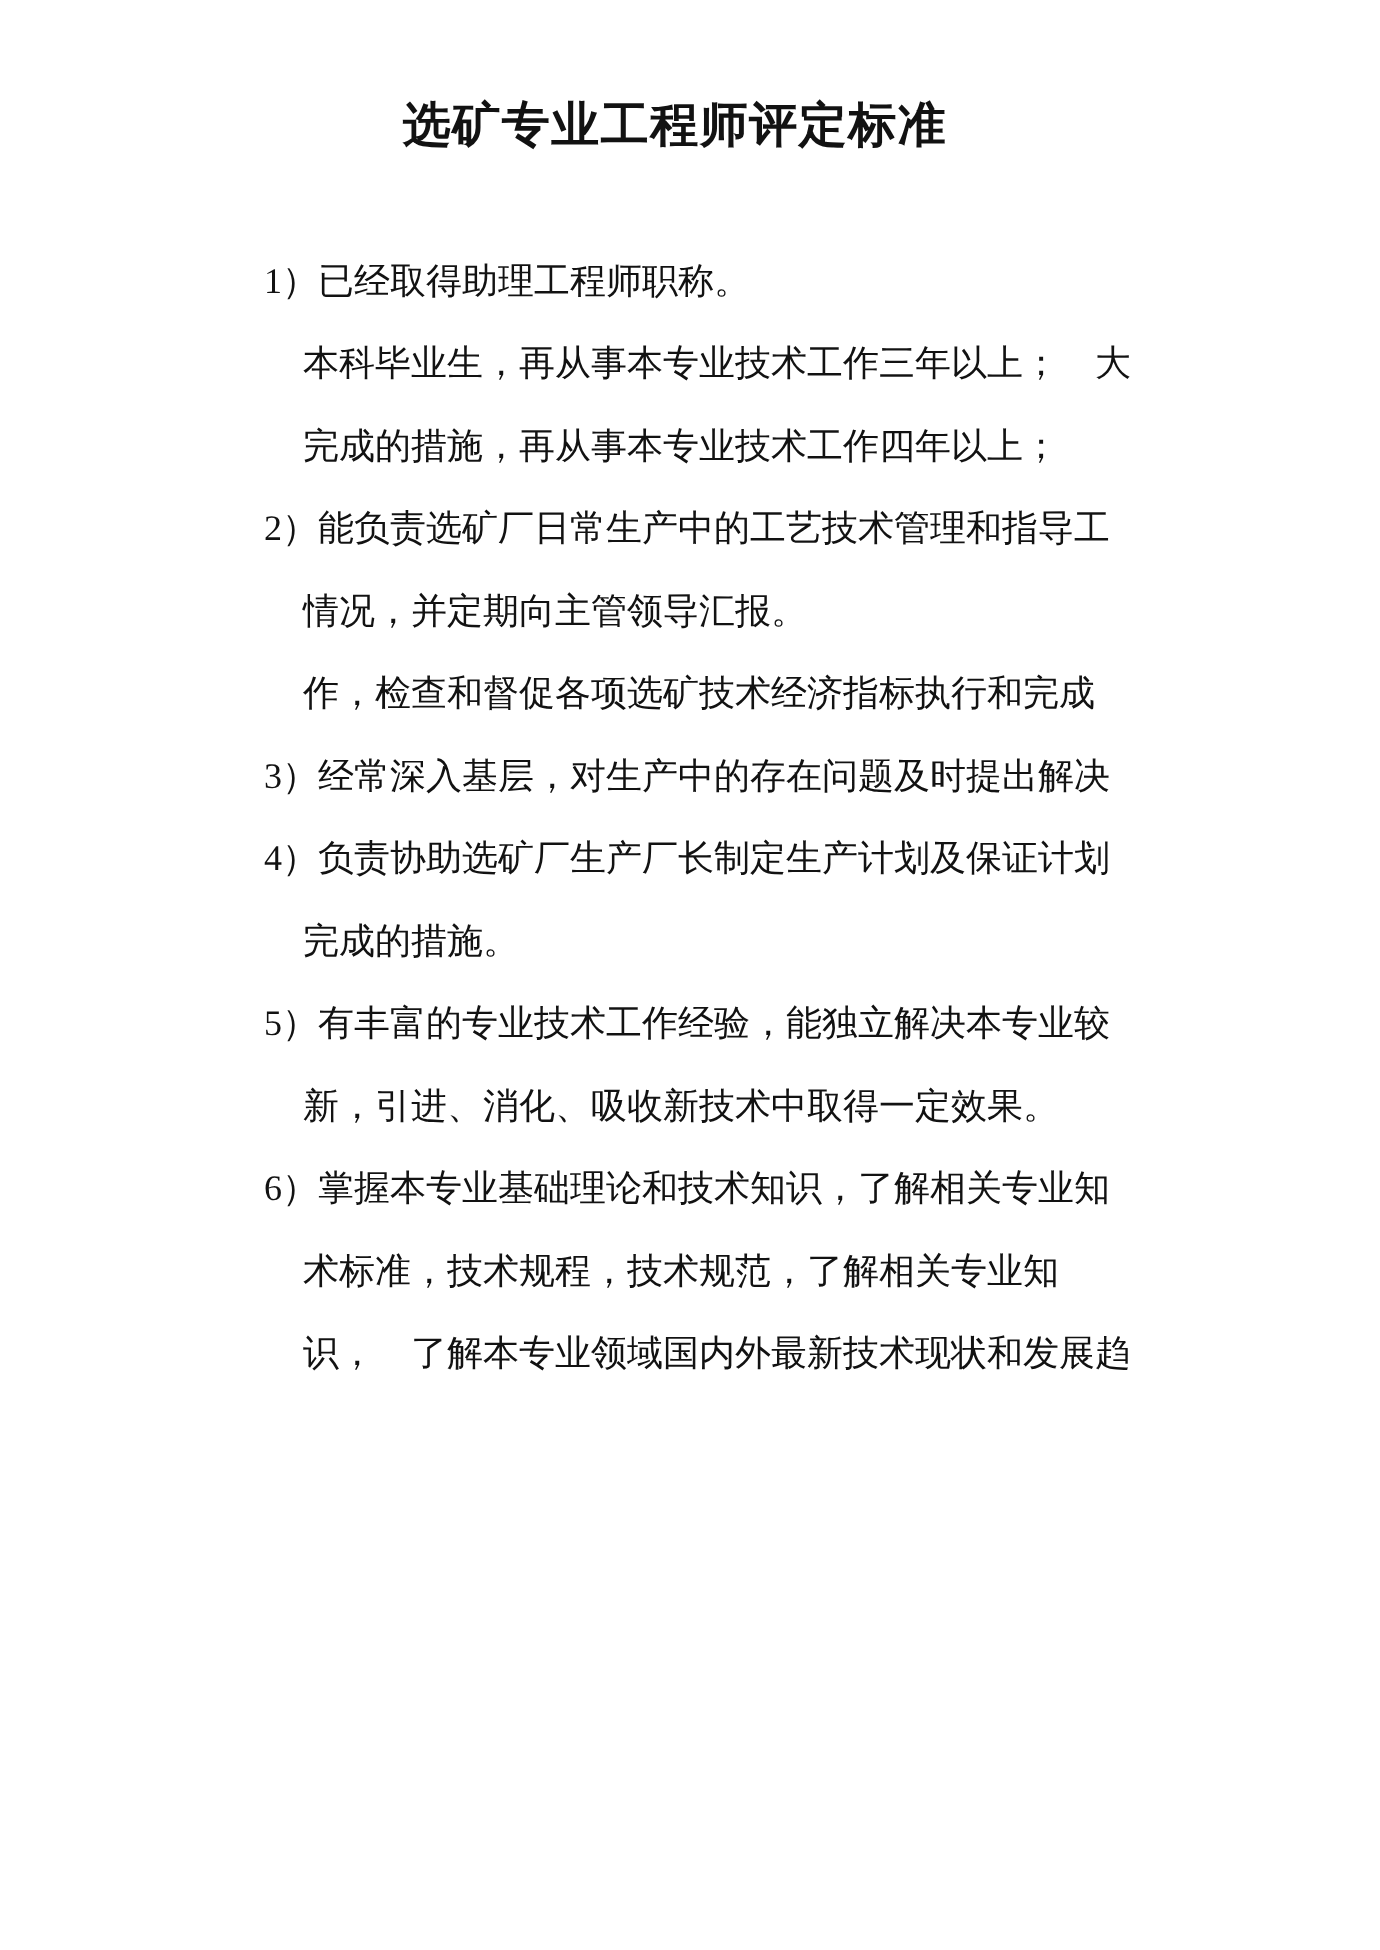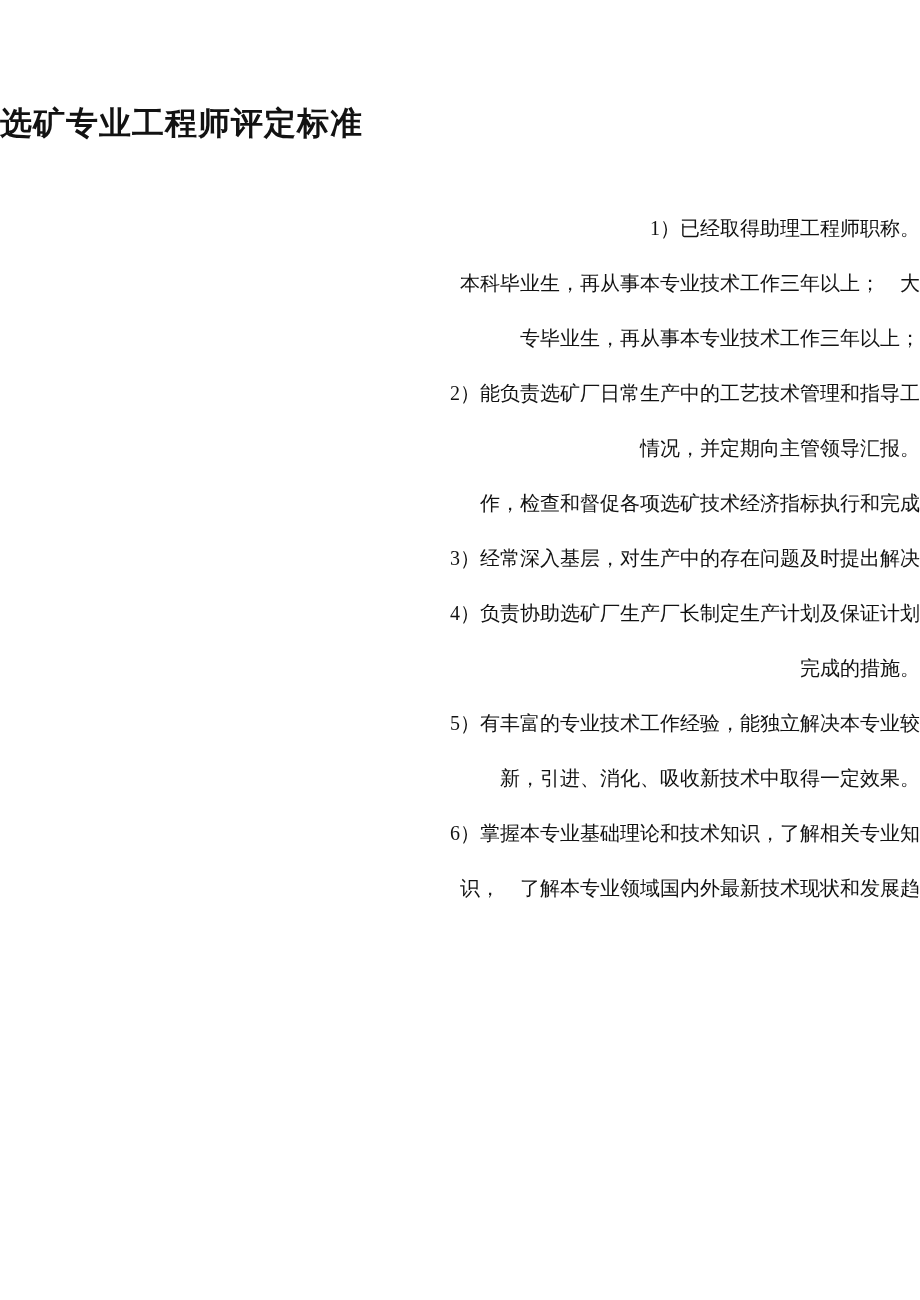--- a/index.html
+++ b/index.html
@@ -10,35 +10,35 @@
   .page {
     position: relative;
     width: 920px;
     height: 1300px;
     background: #ffffff;
     color: #121212;
     font-family: "Liberation Serif", "DejaVu Serif", serif;
     overflow: hidden;
   }
   .doc-title {
-    padding-top: 100px;
+    padding-top: 60px;
     padding-right: 20px;
+    text-align: center;
     font-size: 32px;
     font-weight: bold;
     line-height: 46px;
     letter-spacing: 1px;
     white-space: nowrap;
   }
   .doc-content {
     margin-top: 55px;
   }
   .doc-item {
     margin-left: 202px;
-    font-size: 20px;
-    text-align: right;
+    font-size: 24px;
   }
   .doc-line {
     height: 55px;
     line-height: 55px;
     white-space: nowrap;
   }
   .doc-line.first {
     text-indent: -26px;
   }
   .item-number {
@@ -50,21 +50,21 @@
 
 <div class="page">
 
   <div class="doc-title">选矿专业工程师评定标准</div>
 
   <div class="doc-content">
 
     <div class="doc-item">
       <div class="doc-line first"><span class="item-number">1）</span><span>已经取得助理工程师职称。</span></div>
       <div class="doc-line">本科毕业生，再从事本专业技术工作三年以上；　大</div>
-      <div class="doc-line">专毕业生，再从事本专业技术工作三年以上；</div>
+      <div class="doc-line">完成的措施，再从事本专业技术工作四年以上；</div>
     </div>
 
     <div class="doc-item">
       <div class="doc-line first"><span class="item-number">2）</span><span>能负责选矿厂日常生产中的工艺技术管理和指导工</span></div>
       <div class="doc-line">情况，并定期向主管领导汇报。</div>
       <div class="doc-line">作，检查和督促各项选矿技术经济指标执行和完成</div>
     </div>
 
     <div class="doc-item">
       <div class="doc-line first"><span class="item-number">3）</span><span>经常深入基层，对生产中的存在问题及时提出解决</span></div>
@@ -75,17 +75,18 @@
       <div class="doc-line">完成的措施。</div>
     </div>
 
     <div class="doc-item">
       <div class="doc-line first"><span class="item-number">5）</span><span>有丰富的专业技术工作经验，能独立解决本专业较</span></div>
       <div class="doc-line">新，引进、消化、吸收新技术中取得一定效果。</div>
     </div>
 
     <div class="doc-item">
       <div class="doc-line first"><span class="item-number">6）</span><span>掌握本专业基础理论和技术知识，了解相关专业知</span></div>
+      <div class="doc-line">术标准，技术规程，技术规范，了解相关专业知</div>
       <div class="doc-line">识，　了解本专业领域国内外最新技术现状和发展趋</div>
     </div>
 
   </div>
 </div>
 
 </body></html>

